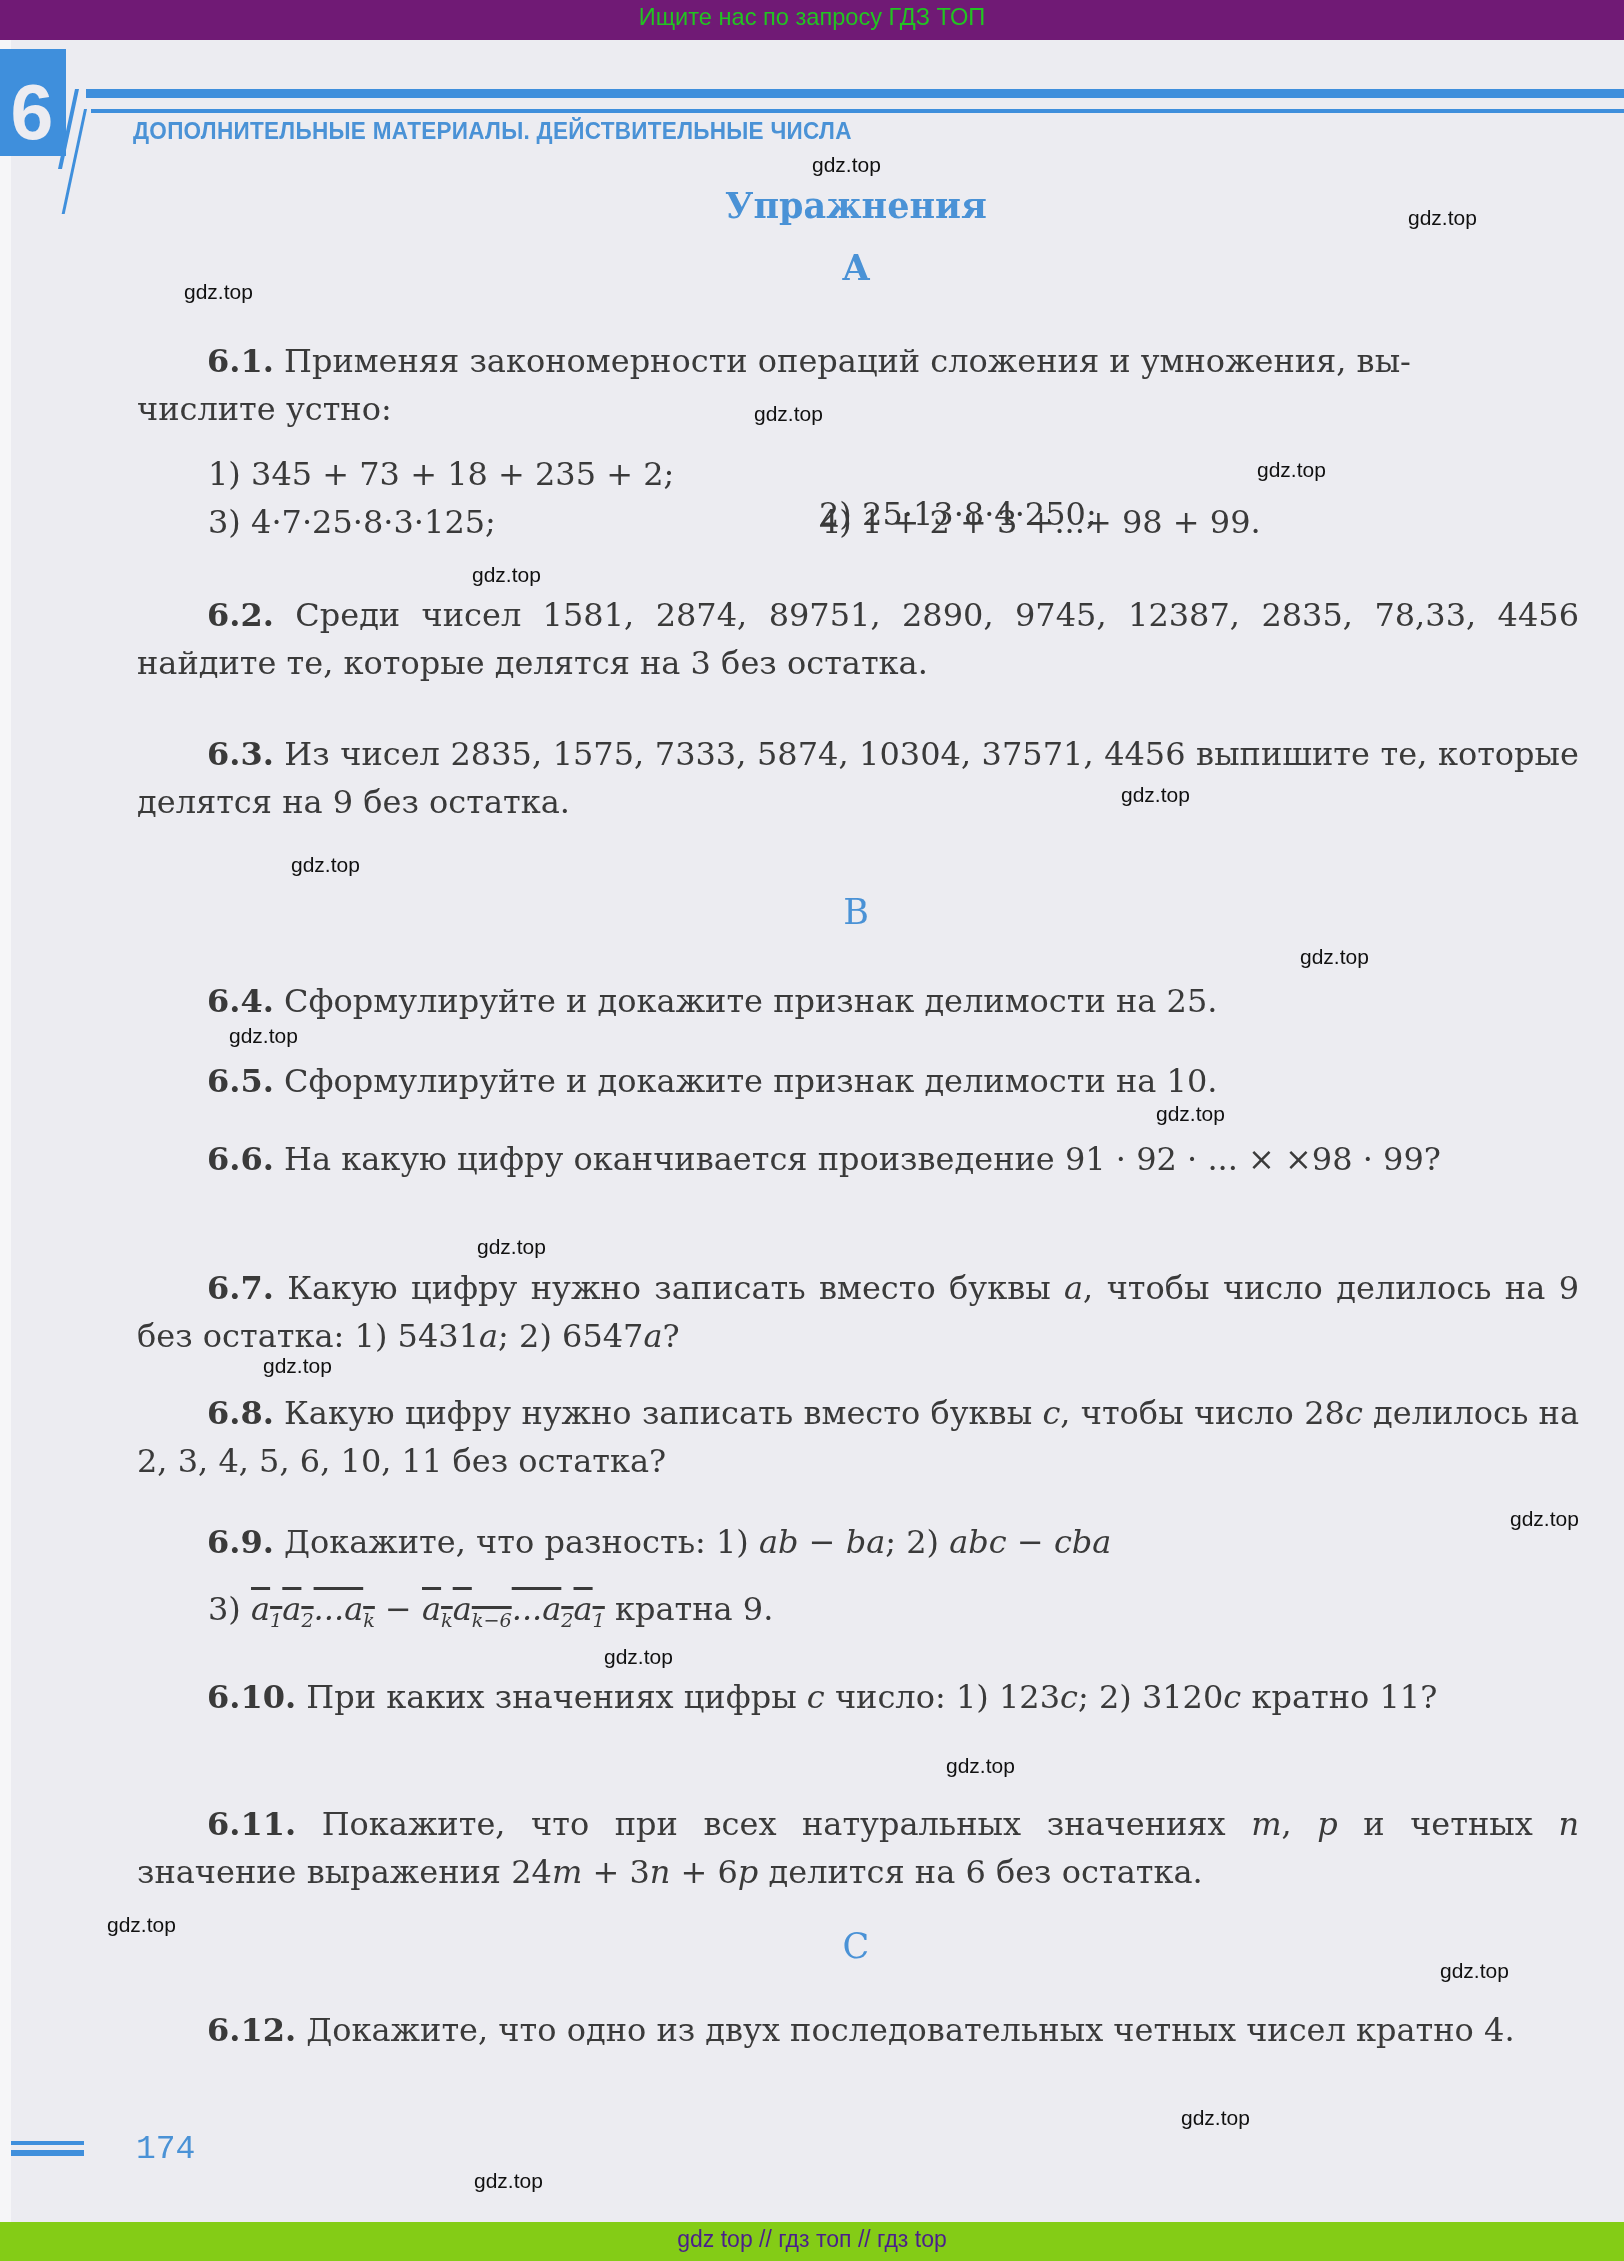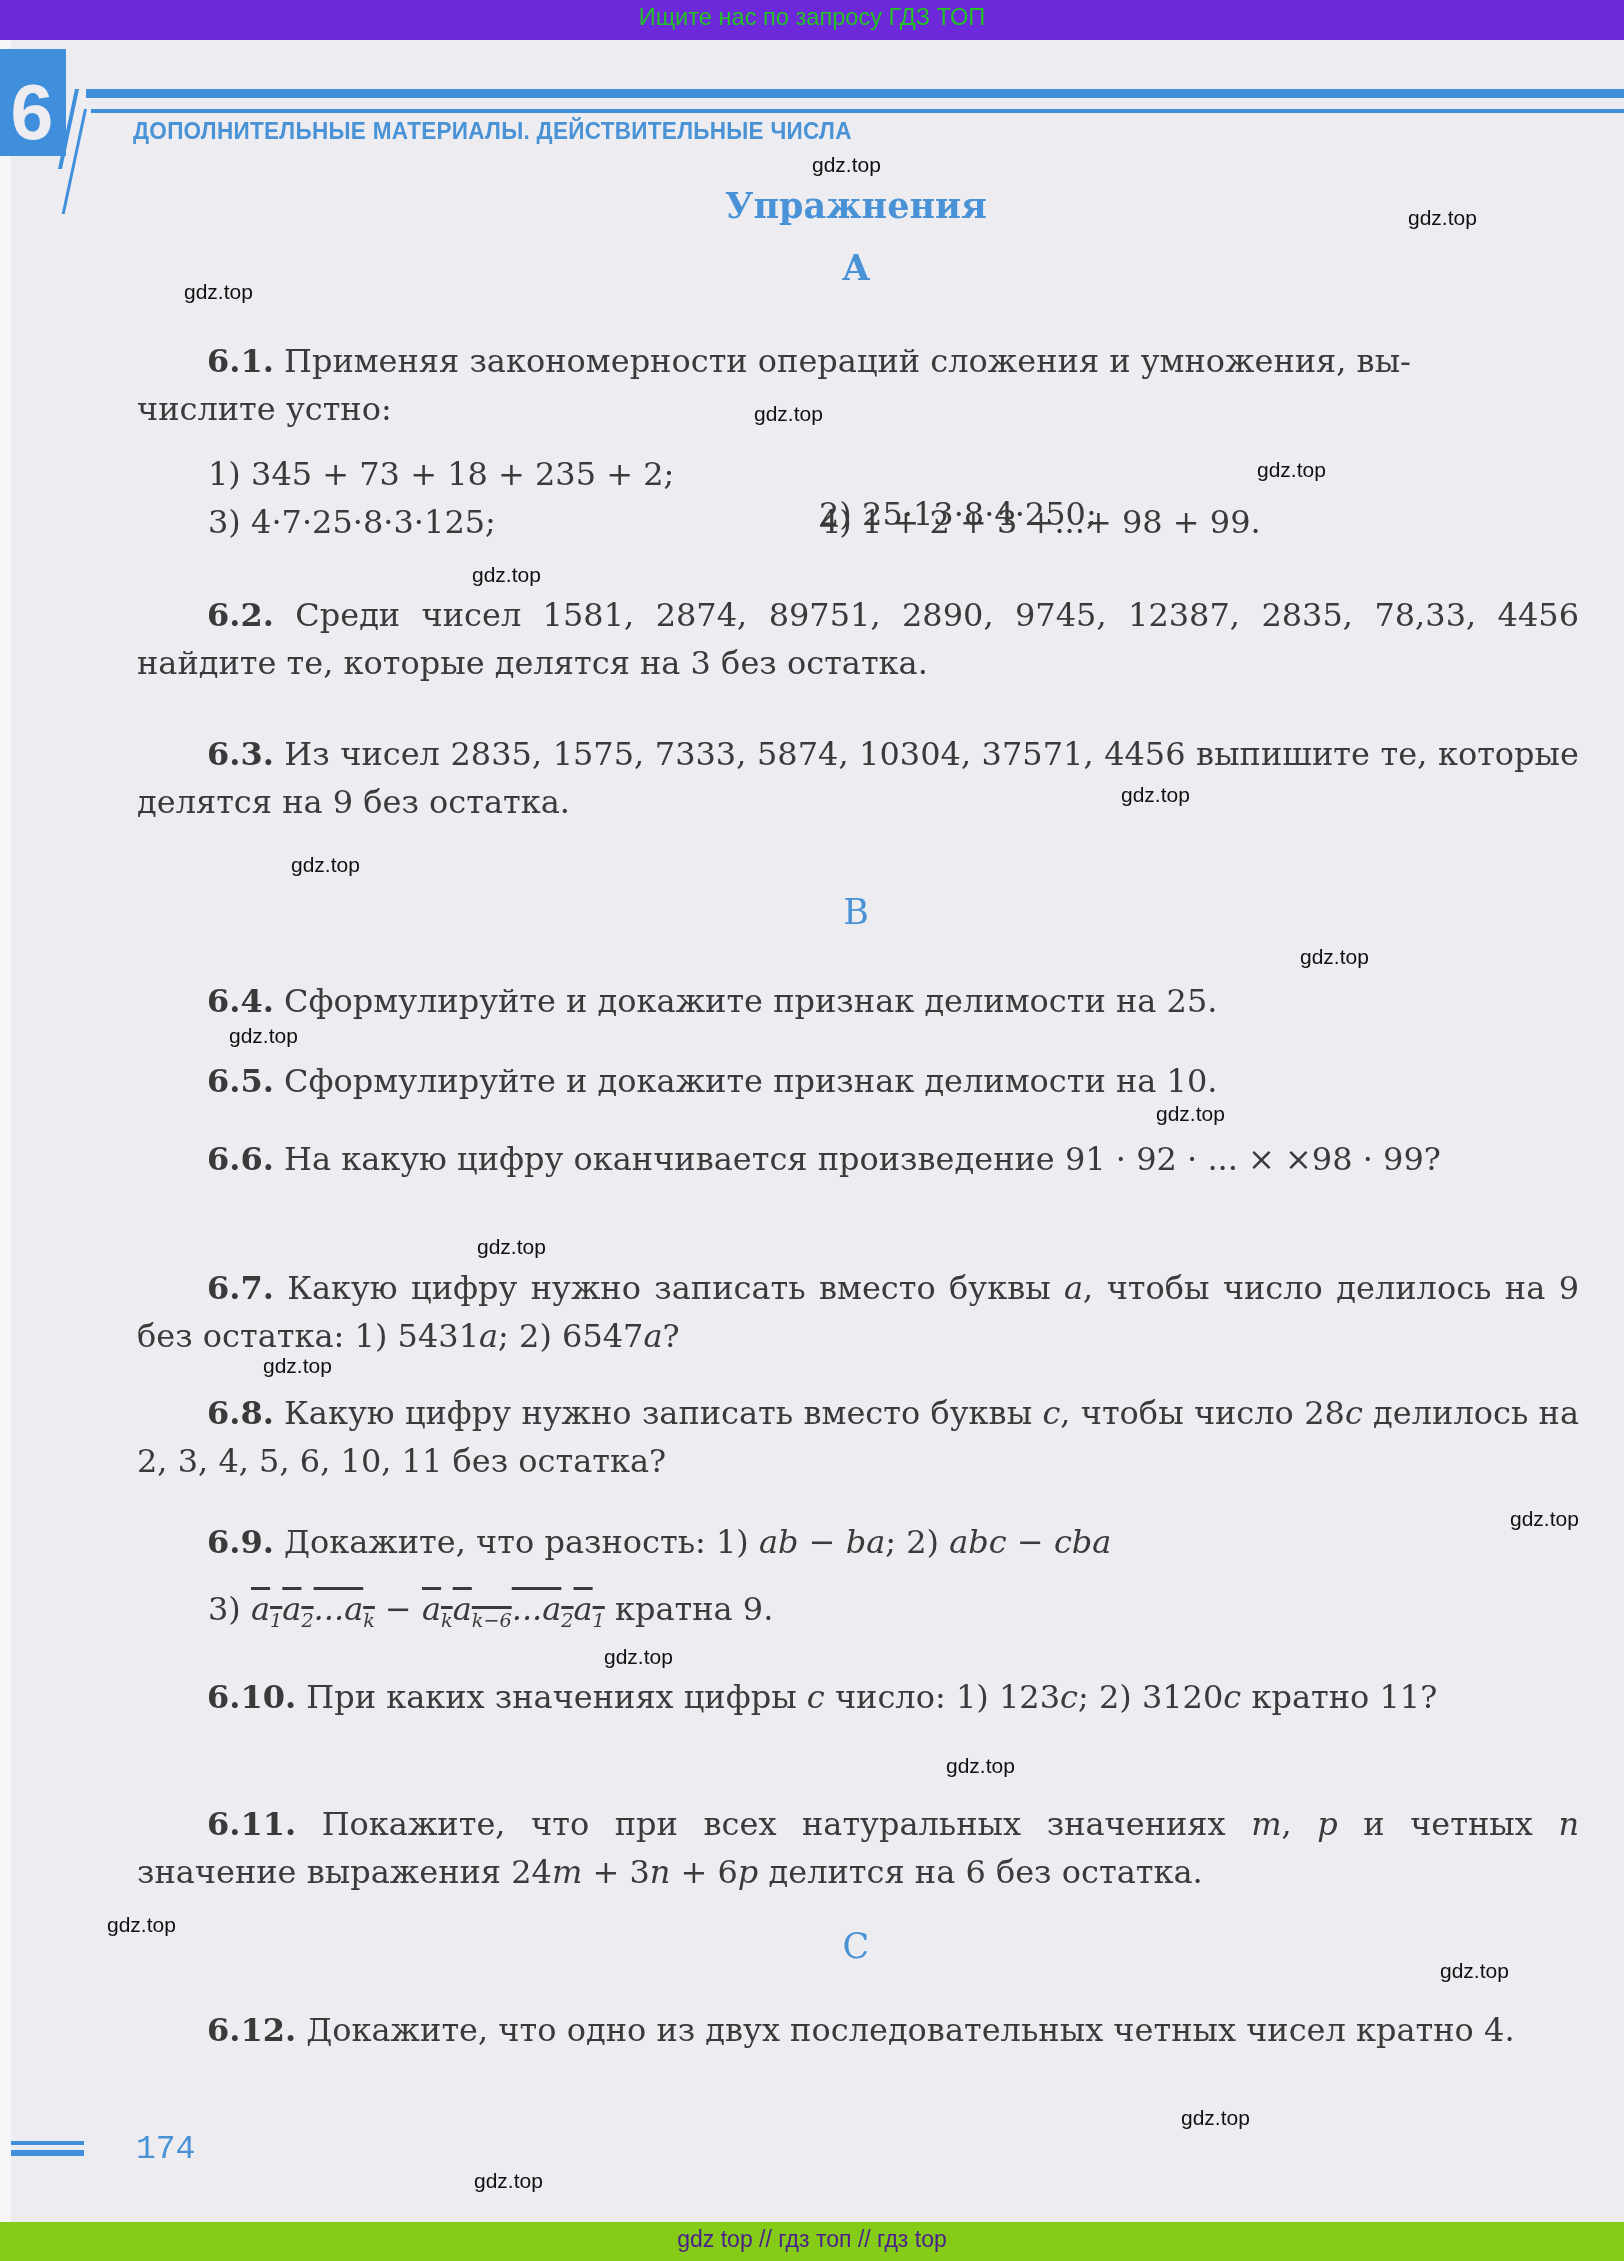--- a/index.html
+++ b/index.html
@@ -1,17 +1,17 @@
 <!DOCTYPE html>
 <html style="font-size:14px"><head>
 <meta charset="utf-8">
 <style>
   html, body { margin:0; padding:0; }
   body { width:1624px; height:2261px; position:relative; background:#ffffff; overflow:hidden; font-family:"DejaVu Serif", serif; }
-  .topbar { position:absolute; left:0; top:0; width:1624px; height:40px; background:#6d28d9; text-align:center; }
+  .topbar { position:absolute; left:0; top:0; width:1624px; height:40px; background:#701a75; text-align:center; }
   .topbar span { display:inline-block; margin-top:3.5px; font-family:"Liberation Sans", sans-serif; font-size:23.6px; color:#22c322; }
   .page { position:absolute; left:0; top:40px; width:1624px; height:2182px; background:#ececf1; }
   .leftstrip { position:absolute; left:0; top:40px; width:11.4px; height:2182px; background:#f6f6f8; }
   .chapnum { position:absolute; left:0; top:49px; width:66px; height:107px; background:#3f8fdc; }
   .chapnum span { position:absolute; left:10.5px; top:24.5px; font-family:"Liberation Sans", sans-serif; font-weight:bold; font-size:77px; line-height:77px; color:#ececf1; }
   .rule1 { position:absolute; left:86px; top:89px; right:0; height:8.7px; background:#3f8fdc; }
   .rule2 { position:absolute; left:91px; top:109px; right:0; height:3.5px; background:#3f8fdc; }
   .slant1 { position:absolute; left:75px; top:89px; width:3.5px; height:80px; background:#3f8fdc; transform:skewX(-12deg); transform-origin:top left; }
   .slant2 { position:absolute; left:84px; top:109px; width:2.6px; height:105px; background:#3f8fdc; transform:skewX(-12deg); transform-origin:top left; }
   .chaptitle { position:absolute; left:133px; top:117px; font-family:"Liberation Sans", sans-serif; font-weight:bold; font-size:24.5px; color:#4a92d6; letter-spacing:0.3px; transform:scaleX(0.92); transform-origin:left; }

